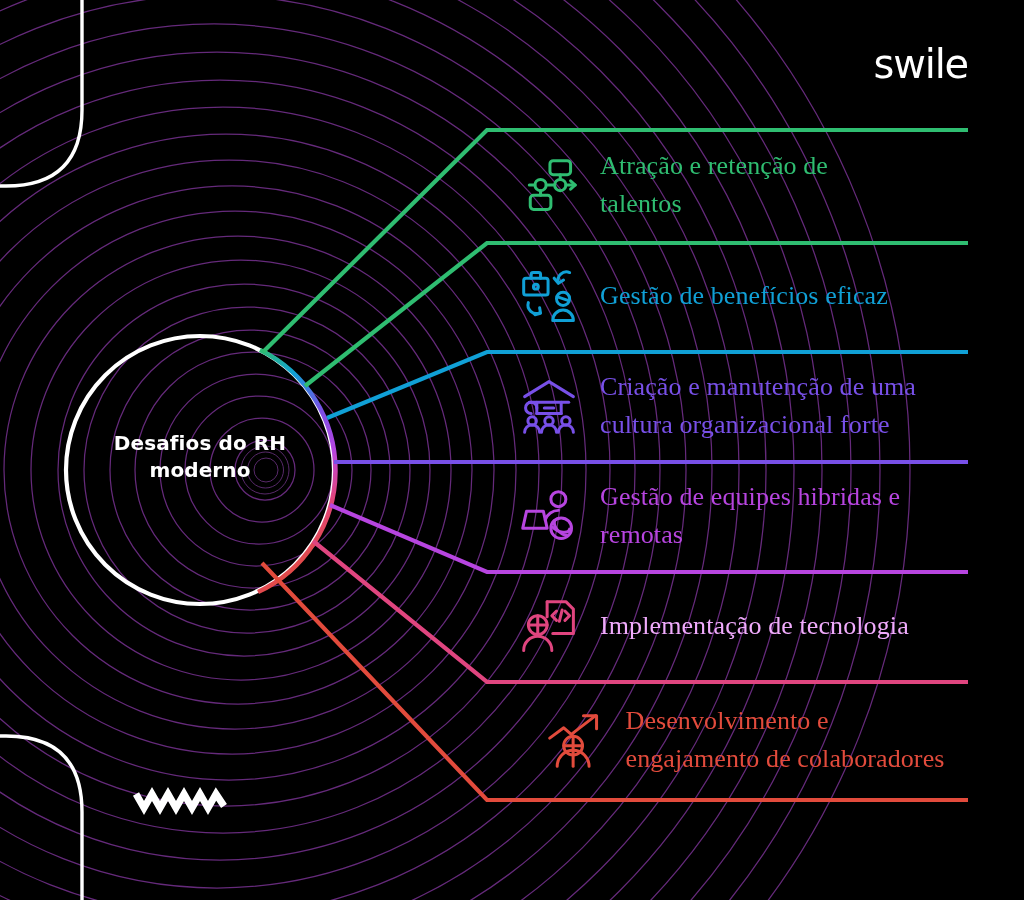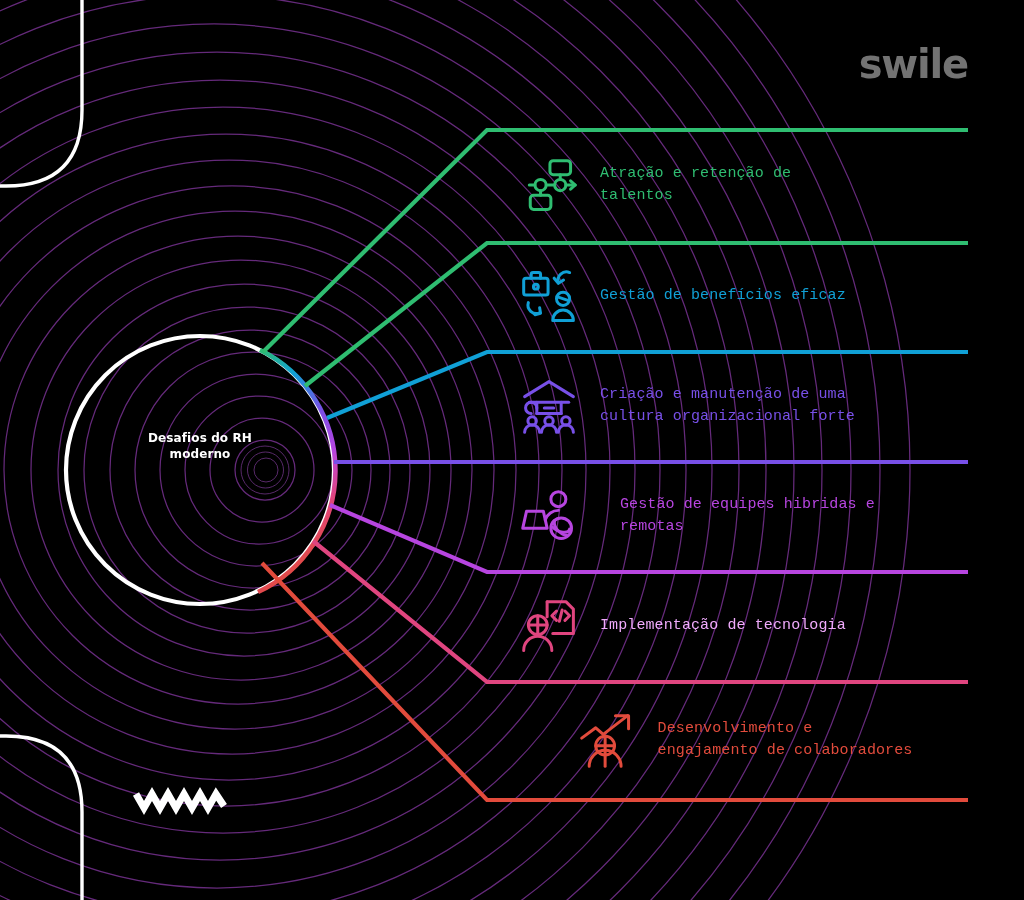--- a/index.html
+++ b/index.html
@@ -26,36 +26,36 @@
     top: 0;
     left: 0;
     width: 1024px;
     height: 900px;
   }
   
   #logo {
     position: absolute;
     right: 56px;
     top: 44px;
-    color: #737373;
+    color: #ffffff;
     font-size: 40px;
-    font-weight: 700;
+    font-weight: 400;
     letter-spacing: -1.2px;
     line-height: 1;
     font-family: "DejaVu Sans", sans-serif;
   }
   
   #circle-label {
     position: absolute;
     left: 66px;
     top: 430px;
     width: 268px;
     text-align: center;
     color: #ffffff;
-    font-size: 12px;
+    font-size: 20px;
     font-weight: 700;
     line-height: 1.35;
     letter-spacing: 0.1px;
     white-space: pre-line;
     font-family: "DejaVu Sans", sans-serif;
   }
   
   #rows {
     position: absolute;
     left: 470px;
@@ -76,25 +76,25 @@
     width: 66px;
     height: 66px;
     flex: 0 0 66px;
     display: flex;
     align-items: center;
     justify-content: center;
   }
   .row-icon svg { display: block; }
   .row-text {
     margin-left: 18px;
-    font-size: 15px;
+    font-size: 26px;
     line-height: 1.45;
     letter-spacing: 0.1px;
     white-space: pre-line;
-    font-family: Liberation Mono, monospace;
+    font-family: Liberation Serif, serif;
   }
 </style>
 </head>
 <body>
 
 <div id="stage">
 
   <svg class="layer" viewBox="0 0 1024 900" width="1024" height="900">
     <defs>
       <clipPath id="clipAll">
@@ -252,21 +252,21 @@
           <path d="M 10 39 A 9 9 0 0 0 22 50"></path>
           <polyline points="17,52 23,50.5 22,44.5"></polyline>
           <circle cx="47" cy="35" r="7"></circle>
           <path d="M 41 33 L 53 37"></path>
           <path d="M 36 58 A 11 11 0 0 1 58 58 Z"></path>
         </svg>
       </div>
       <div class="row-text" style="color:#10a0d6;">Gestão de benefícios eficaz</div>
     </div>
 
-    <div class="row" style="top:333px; height:110px;gap:20px;">
+    <div class="row" style="top:333px; height:110px;">
       <div class="row-icon">
         <svg viewBox="0 0 64 64" width="60" height="60" fill="none" stroke="#b745e0" stroke-width="3.2" stroke-linecap="round" stroke-linejoin="round">
           <path d="M 8 27 L 26 27 L 30 45 L 4 45 Z"></path>
           <circle cx="42" cy="14" r="8"></circle>
           <path d="M 28 36 A 15 15 0 0 1 42 26"></path>
           <ellipse cx="45" cy="45" rx="11" ry="11"></ellipse>
           <path d="M 38 37 A 13 9 35 0 0 52 53"></path>
           <path d="M 36 44 A 11 6 25 0 0 54 46"></path>
         </svg>
       </div>

